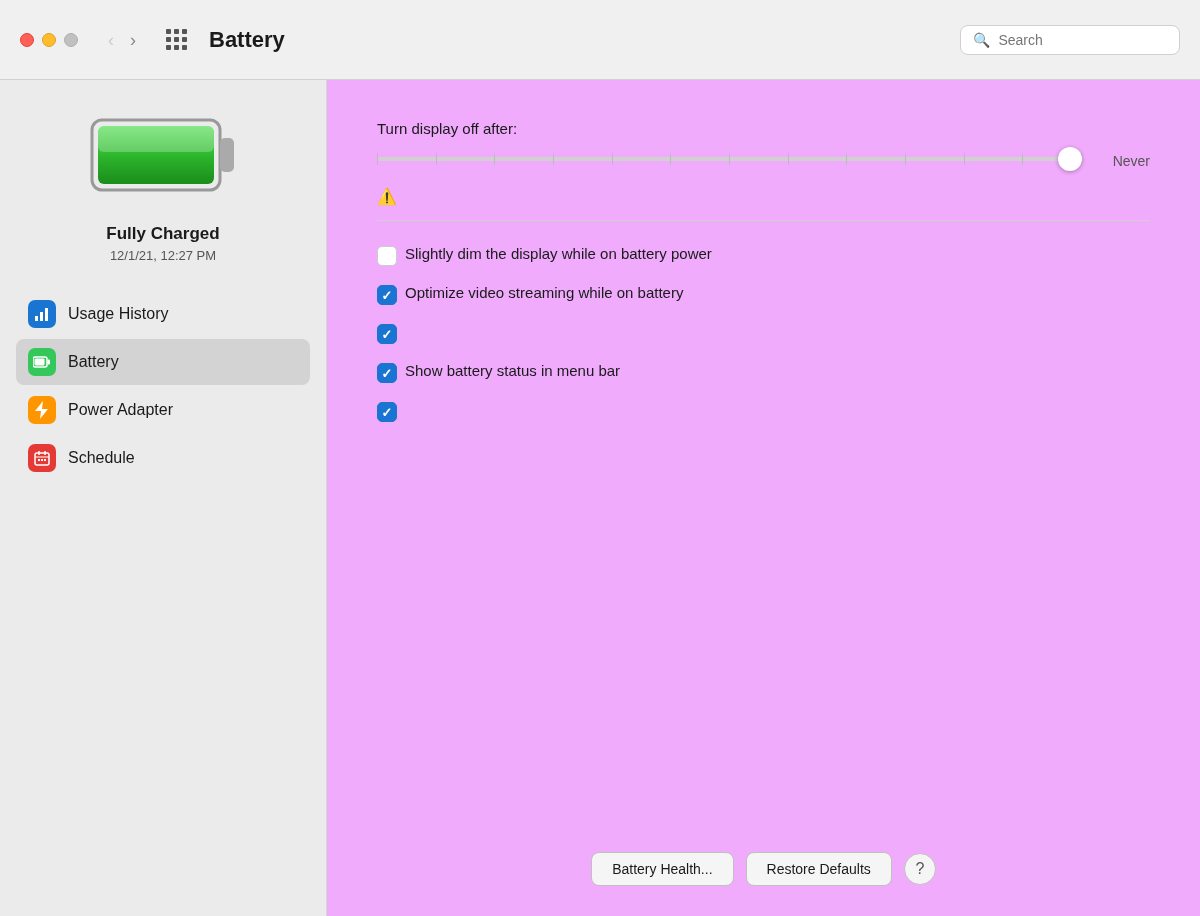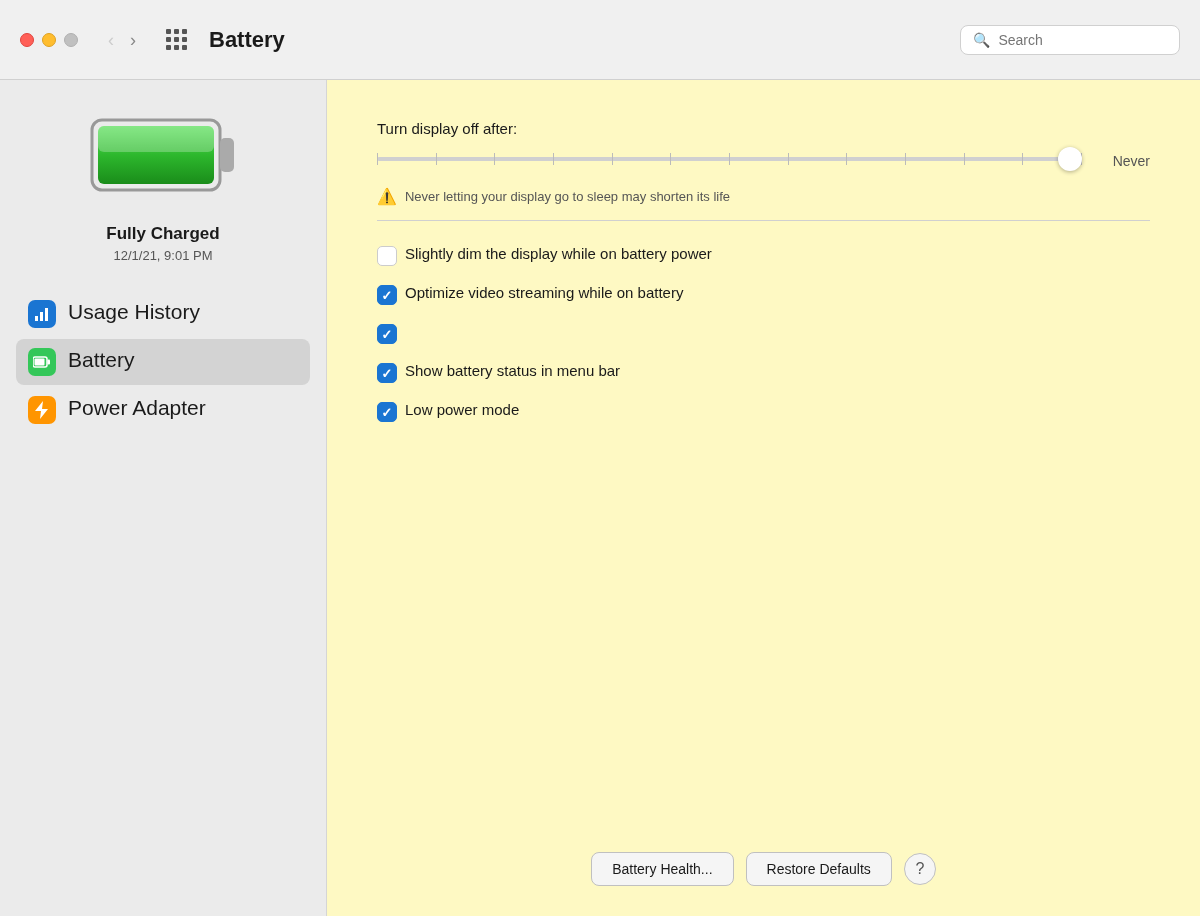--- a/index.html
+++ b/index.html
@@ -141,25 +141,26 @@
 
     .sidebar-nav {
       width: 100%;
       display: flex;
       flex-direction: column;
       gap: 2px;
     }
 
     .sidebar-item {
       display: flex;
+      align-items: center;
       gap: 12px;
       padding: 9px 12px;
       border-radius: 8px;
       cursor: pointer;
-      font-size: 21px;
+      font-size: 16px;
       color: #1a1a1a;
     }
     .sidebar-item.active {
       background: rgba(0,0,0,0.10);
     }
 
     .sidebar-icon {
       width: 28px;
       height: 28px;
       border-radius: 7px;
@@ -170,21 +171,21 @@
       flex-shrink: 0;
     }
     .icon-blue { background: #1a75d2; }
     .icon-green { background: #34c759; }
     .icon-orange { background: #ff9500; }
     .icon-red { background: #e53935; }
 
     
     .content-panel {
       flex: 1;
-      background: #fef9c3;
+      background: #f0abfc;
       padding: 40px 50px 30px 50px;
       display: flex;
       flex-direction: column;
       position: relative;
       overflow-y: auto;
     }
 
     .section-label {
       font-size: 15px;
       color: #1a1a1a;
@@ -389,21 +390,21 @@
           <linearGradient id="batteryGreen" x1="0" y1="0" x2="0" y2="1">
             <stop offset="0%" stop-color="#5ee05e"></stop>
             <stop offset="50%" stop-color="#2db82d"></stop>
             <stop offset="100%" stop-color="#1a8c1a"></stop>
           </linearGradient>
         </defs>
       </svg>
     </div>
 
     <div class="battery-status-text">Fully Charged</div>
-    <div class="battery-timestamp">12/1/21, 9:01 PM</div>
+    <div class="battery-timestamp">12/1/21, 12:27 PM</div>
 
     <div class="sidebar-nav">
 
       <div class="sidebar-item">
         <div class="sidebar-icon icon-blue">
 
           <svg width="16" height="16" viewBox="0 0 16 16" fill="white">
             <rect x="1" y="10" width="3" height="5"></rect>
             <rect x="6" y="6" width="3" height="9"></rect>
             <rect x="11" y="2" width="3" height="13"></rect>
@@ -426,20 +427,35 @@
       <div class="sidebar-item">
         <div class="sidebar-icon icon-orange">
 
           <svg width="14" height="18" viewBox="0 0 14 18" fill="white">
             <polygon points="8,0 0,10 6,10 5,18 13,8 7,8"></polygon>
           </svg>
         </div>
         <span>Power Adapter</span>
       </div>
 
+      <div class="sidebar-item">
+        <div class="sidebar-icon icon-red">
+
+          <svg width="16" height="16" viewBox="0 0 16 16" fill="white">
+            <rect x="1" y="3" width="14" height="12" rx="2" fill="none" stroke="white" stroke-width="1.5"></rect>
+            <line x1="5" y1="1" x2="5" y2="5" stroke="white" stroke-width="1.5"></line>
+            <line x1="11" y1="1" x2="11" y2="5" stroke="white" stroke-width="1.5"></line>
+            <line x1="1" y1="7" x2="15" y2="7" stroke="white" stroke-width="1"></line>
+            <rect x="4" y="9" width="2" height="2" fill="white"></rect>
+            <rect x="7" y="9" width="2" height="2" fill="white"></rect>
+            <rect x="10" y="9" width="2" height="2" fill="white"></rect>
+          </svg>
+        </div>
+        <span>Schedule</span>
+      </div>
 
     </div>
   </div>
 
   <div class="content-panel">
 
     <div class="section-label">Turn display off after:</div>
 
     <div class="slider-row">
       <div style="flex:1; position:relative;">
@@ -461,21 +477,20 @@
             <div class="tick"></div>
           </div>
           <div class="slider-thumb"></div>
         </div>
       </div>
       <div style="width:60px; text-align:right; font-size:14px; color:#555; flex-shrink:0; margin-left:8px;">Never</div>
     </div>
 
     <div class="slider-warning">
       <span class="warning-icon">⚠️</span>
-      <span>Never letting your display go to sleep may shorten its life</span>
     </div>
 
     <div class="divider"></div>
 
     <div class="checkbox-row">
       <div class="custom-checkbox">
       </div>
       <div class="checkbox-col">
         <span class="checkbox-label">Slightly dim the display while on battery power</span>
       </div>
@@ -503,21 +518,20 @@
       <div class="checkbox-col">
         <span class="checkbox-label">Show battery status in menu bar</span>
       </div>
     </div>
 
     <div class="checkbox-row">
       <div class="custom-checkbox checked">
         <span class="checkmark">✓</span>
       </div>
       <div class="checkbox-col">
-        <span class="checkbox-label">Low power mode</span>
       </div>
     </div>
 
     <div class="bottom-buttons">
       <button class="btn">Battery Health...</button>
       <button class="btn">Restore Defaults</button>
       <button class="btn-help">?</button>
     </div>
 
   </div>

